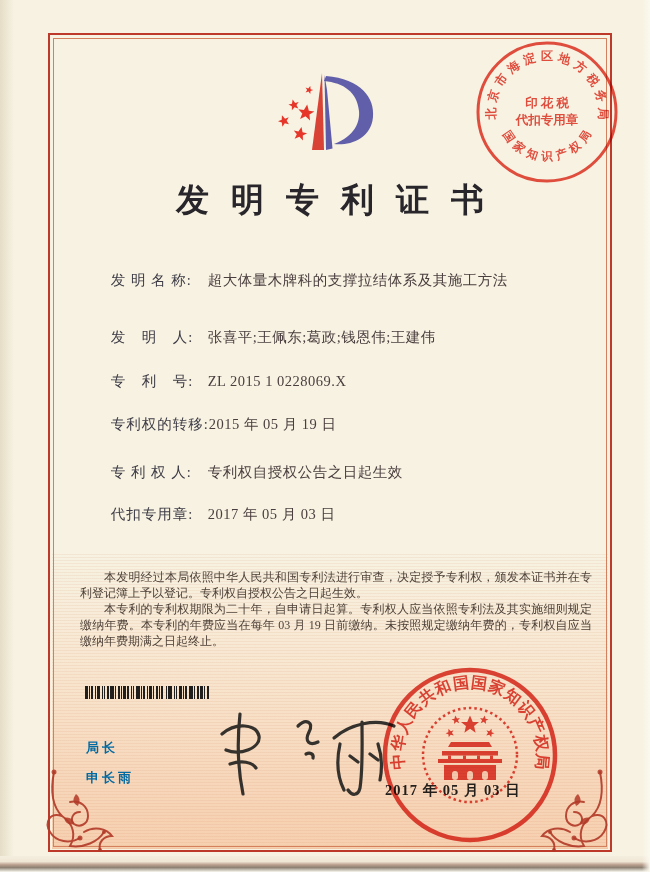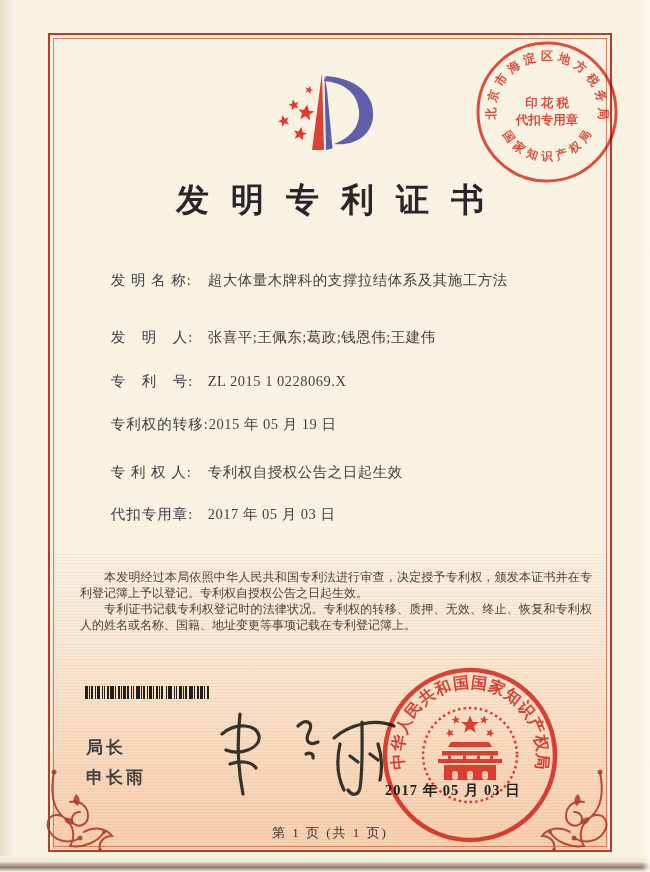--- a/index.html
+++ b/index.html
@@ -35,21 +35,21 @@
   .field-row .val{ color:#4a3e3e; letter-spacing:0.5px; }
   .r0{top:0;} .r1{top:57px;} .r2{top:101px;} .r3{top:144px;} .r4{top:192px;} .r5{top:234px;}
   .body-text{ left:80px; top:523px; width:512px; font-size:12px; line-height:16px;
     color:#4e4138; text-align:justify;margin-top:46px; }
   .body-text p{ text-indent:2em; }
   .barcode{ left:85px; top:686px; width:170px; height:13px; display:flex; align-items:stretch;
     overflow:hidden; z-index:4; }
   .barcode span{ flex:none; height:100%; }
   .barcode .b{ background:#211f1e; } .barcode .g{ background:transparent; }
   .director{ left:86px; top:733px; font-family:"Liberation Sans","DejaVu Sans",sans-serif;
-    font-size:17px; font-weight:bold; color:#404040; line-height:30px; letter-spacing:3px; }
+    font-size:13px; font-weight:bold; color:#0369a1; line-height:30px; letter-spacing:3px; }
   .sig-svg{ position:absolute; left:210px; top:700px; z-index:4; }
   .seal-svg{ position:absolute; z-index:5; mix-blend-mode:multiply; pointer-events:none; }
   .tax-seal{ left:470px; top:35px; }
   .main-seal{ left:378px; top:663px; }
   .seal-date{ left:385px; top:781px; width:170px; font-size:14.5px; font-weight:bold;
     color:#241f1b; letter-spacing:1px; z-index:4; }
   .footer{ left:48px; top:824px; width:564px; text-align:center; font-size:13px;
     letter-spacing:2px; color:#39363a; z-index:4; }
   .flourish{ position:absolute; z-index:2; }
   .fl-left{ left:40px; top:766px; }
@@ -154,21 +154,21 @@
     <div class="field-row r4">
       <span class="lbl">专 利 权 人:</span><span class="val">专利权自授权公告之日起生效</span>
     </div>
     <div class="field-row r5">
       <span class="lbl">代扣专用章:</span><span class="val">2017 年 05 月 03 日</span>
     </div>
   </div>
 
   <div class="content abs body-text">
     <p>本发明经过本局依照中华人民共和国专利法进行审查，决定授予专利权，颁发本证书并在专利登记簿上予以登记。专利权自授权公告之日起生效。</p>
-    <p>专利证书记载专利权登记时的法律状况。专利权的转移、质押、无效、终止、恢复和专利权人的姓名或名称、国籍、地址变更等事项记载在专利登记簿上。</p>
+    <p>本专利的专利权期限为二十年，自申请日起算。专利权人应当依照专利法及其实施细则规定缴纳年费。本专利的年费应当在每年 03 月 19 日前缴纳。未按照规定缴纳年费的，专利权自应当缴纳年费期满之日起终止。</p>
   </div>
 
   <div class="content abs barcode" id="barcode">
       <span class="b" style="width: 3px;"></span>
       <span class="g" style="width: 1px;"></span>
       <span class="b" style="width: 1px;"></span>
       <span class="g" style="width: 1px;"></span>
       <span class="b" style="width: 2px;"></span>
       <span class="g" style="width: 2px;"></span>
       <span class="b" style="width: 1px;"></span>
@@ -292,16 +292,15 @@
         <rect x="70" y="92.5" width="3" height="3.5"></rect>
           <rect x="85" y="92.5" width="3" height="3.5"></rect>
         <rect x="99" y="92.5" width="3" height="3.5"></rect>
           <rect x="112" y="92.5" width="3" height="3.5"></rect>
       </g>
     </g>
   </svg>
 
   <div class="content abs seal-date">2017 年 05 月 03 日</div>
 
-  <div class="content abs footer">第 1 页 (共 1 页)</div>
 
   <div class="scan-bottom"></div>
 </div>
 
 </body></html>

